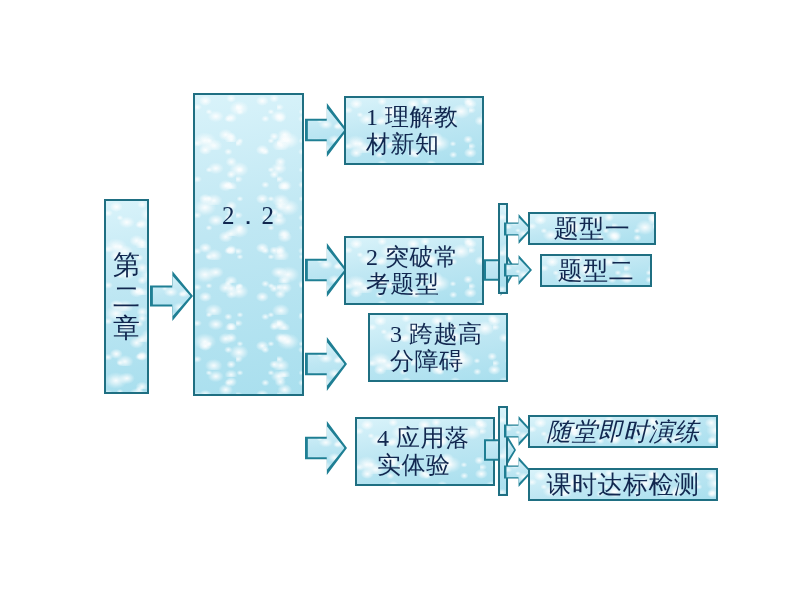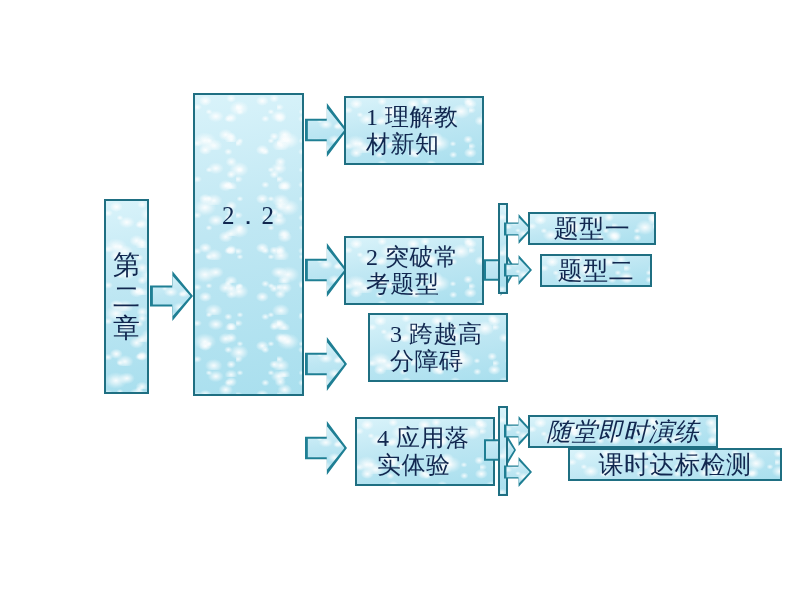--- a/index.html
+++ b/index.html
@@ -105,21 +105,21 @@
 
   
   .l3 {
     font-size: 25px;
     height: 33px;
     letter-spacing: .02em;
   }
   #l3-0 { left: 528px; top: 212px; width: 128px; }
   #l3-1 { left: 528px; top: 254px; width: 112px; margin-left: 12px; }
   #l3-2 { left: 528px; top: 415px; width: 190px; font-style: italic; }
-  #l3-3 { left: 528px; top: 448px; width: 214px; margin-left: 40px; }
+  #l3-3 { left: 528px; top: 468px; width: 190px; }
 
   
   .arrow {
     position: absolute;
     border: 0;
   }
   .arrow .sh {
     width: 100%; height: 100%;
     -webkit-clip-path: polygon(0% 30%, 52% 30%, 52% 2%, 100% 50%, 52% 98%, 52% 70%, 0% 70%);
     clip-path: polygon(0% 30%, 52% 30%, 52% 2%, 100% 50%, 52% 98%, 52% 70%, 0% 70%);

